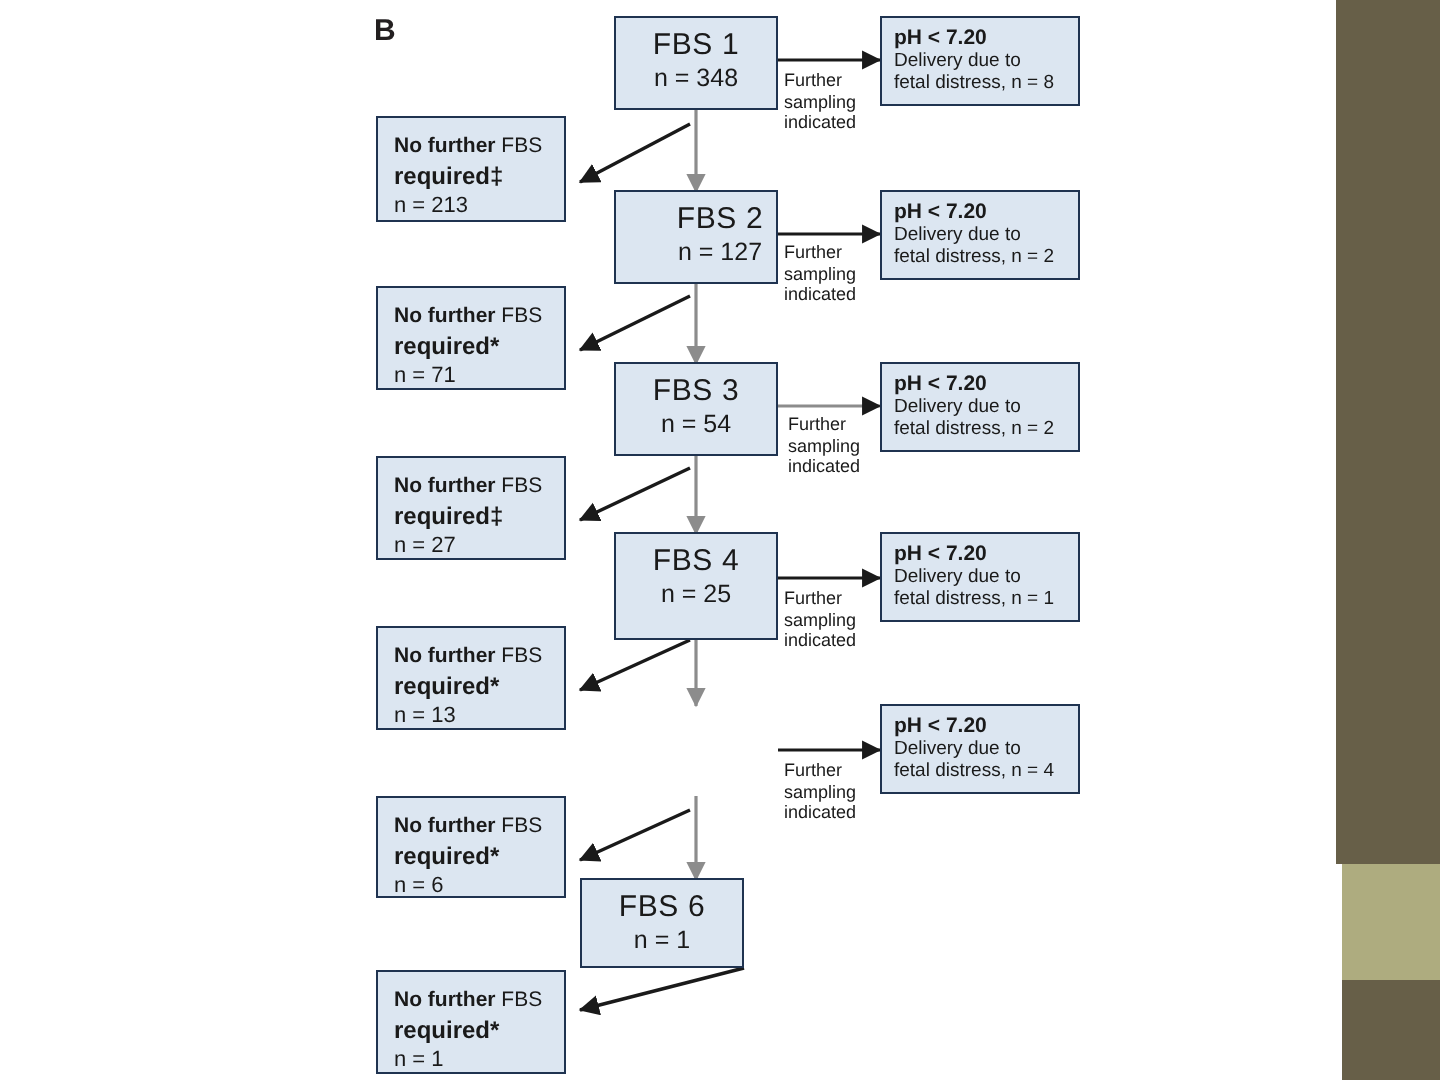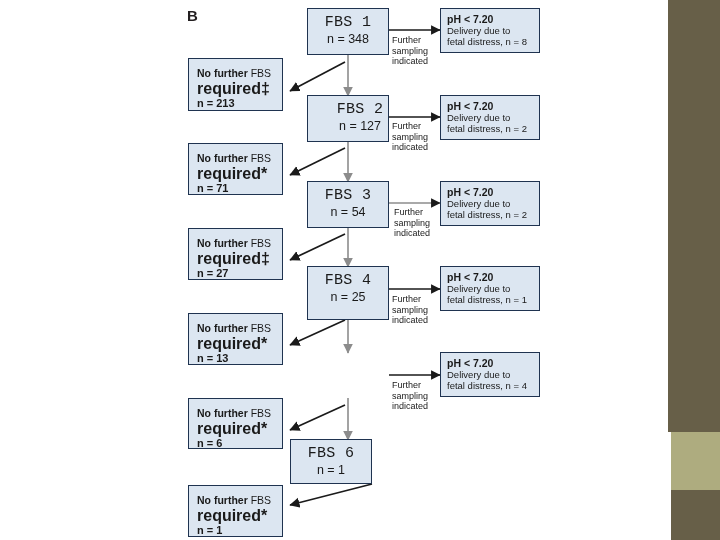--- a/index.html
+++ b/index.html
@@ -35,21 +35,20 @@
   }
   .node.fbs{
     text-align:center;
     color:#1a1a1a;
   }
   .node.fbs .t1{
     font-size:15px;
     line-height:17px;
     margin-top:5px;
     letter-spacing:.3px;
-    font-family:Liberation Mono, monospace;
   }
   .node.fbs .t2{
     font-size:12.5px;
     line-height:15px;
     margin-top:1px;
   }
 
   .node.ph{
     padding:4px 5px 3px 6px;
     color:#1a1a1a;
@@ -64,22 +63,22 @@
     font-size:9.5px;
     line-height:11px;
   }
 
   .node.nofbs{
     padding:7px 6px 21px 8px;
     color:#1a1a1a;
   }
   .node.nofbs .l1{font-size:10.5px;line-height:15px;}
   .node.nofbs .l1 b{font-weight:bold;}
-  .node.nofbs .l2{font-size:16px;line-height:15px;font-weight:bold;}
-  .node.nofbs .l3{font-size:11px;line-height:15px;font-weight:bold;}
+  .node.nofbs .l2{font-size:12px;line-height:15px;font-weight:bold;}
+  .node.nofbs .l3{font-size:11px;line-height:15px;}
 
   .edge-label{
     position:absolute;
     font-size:9px;
     line-height:10.5px;
     color:#1a1a1a;
     width:46px;
   }
   svg.arrows{position:absolute;left:0;top:0;width:720px;height:540px;pointer-events:none;}
 </style>

